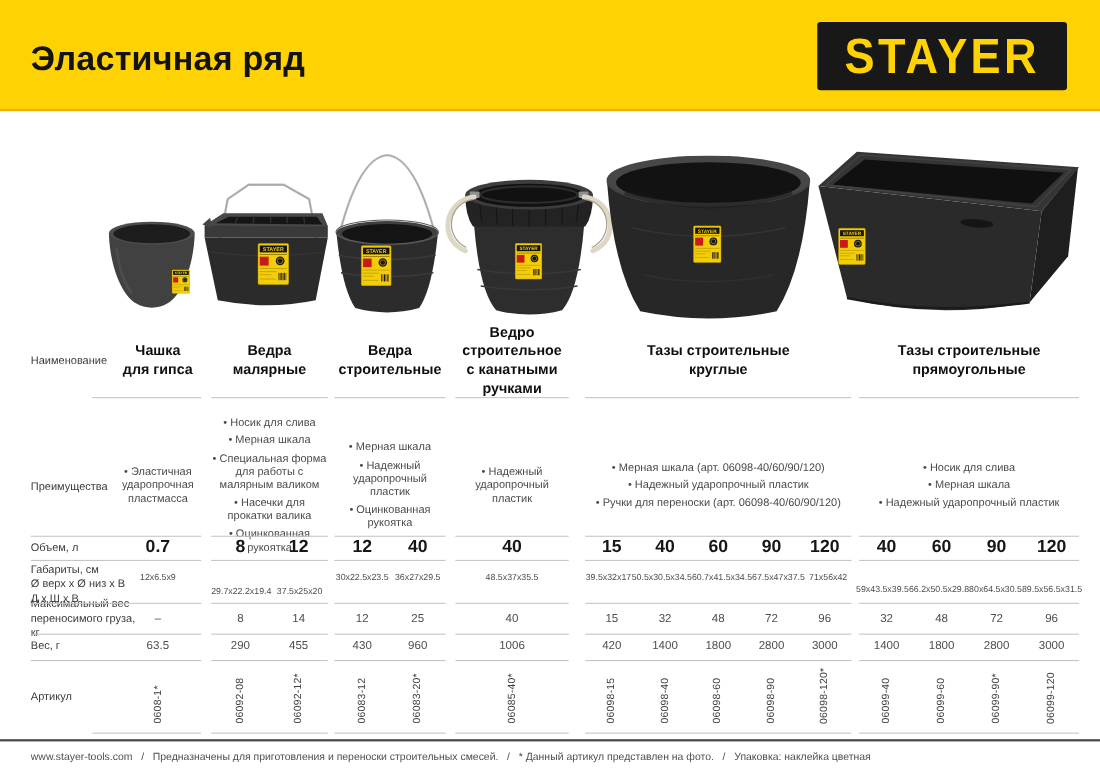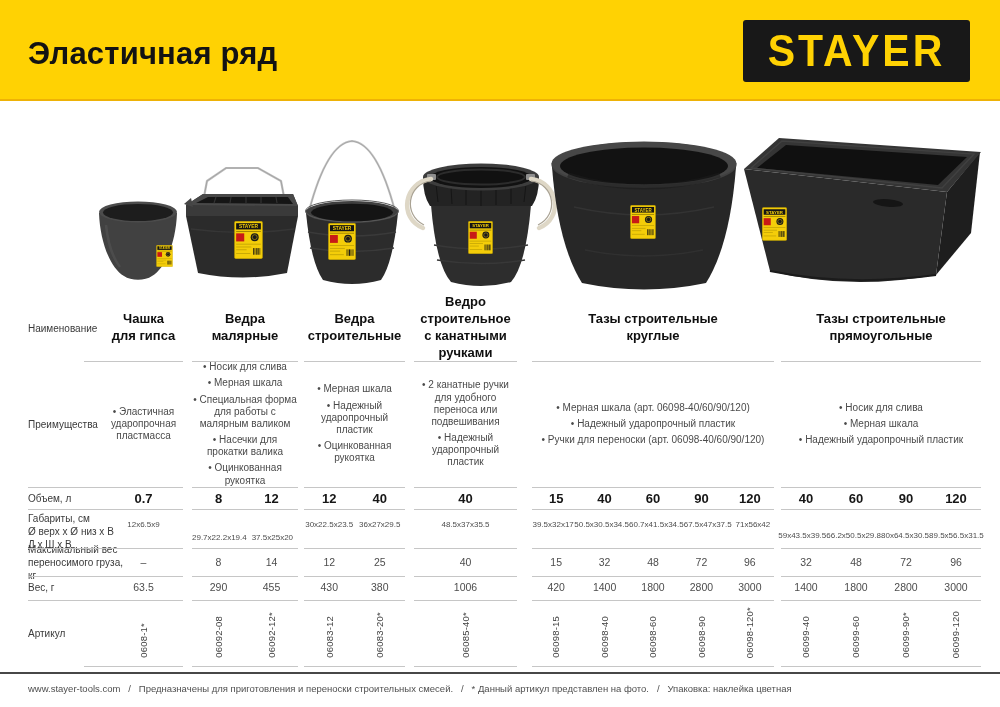--- a/index.html
+++ b/index.html
@@ -10,26 +10,26 @@
   #title{position:absolute;left:28px;top:36px;font-size:31px;font-weight:bold;color:#131313;letter-spacing:.2px}
   #logo{position:absolute;left:743px;top:20px;width:227px;height:62px;background:#181818;border-radius:3px;
         display:flex;align-items:center;justify-content:center}
   #logo span{color:#ffd203;font-size:41px;font-weight:bold;letter-spacing:3px;transform:scaleY(1.1)}
   #products{position:absolute;left:0;top:95px;width:1000px;height:210px}
   .cell{position:absolute;display:flex;align-items:center;justify-content:center;text-align:center;color:#4d4d4d}
   .c-label{left:28px;width:102px;justify-content:flex-start;text-align:left;font-size:10px;color:#3a3a3a;
            white-space:pre-line;line-height:1.3}
   .c1{left:94px;width:99px}.c2{left:192px;width:106px}.c3{left:304px;width:101px}
   .c4{left:414px;width:103px}.c5{left:532px;width:242px}.c6{left:781px;width:200px}
-  .r-name{top:296px;height:64px}.r-adv{top:362px;height:124px}.r-vol{top:488px;height:20px}
+  .r-name{top:296px;height:64px}.r-adv{top:380px;height:124px}.r-vol{top:488px;height:20px}
   .r-dims{top:510px;height:37px}.r-maxw{top:549px;height:26px}.r-wt{top:576px;height:22px}.r-art{top:601px;height:64px}
   .title-cell{font-weight:bold;font-size:13px;color:#0f0f0f;white-space:pre-line;line-height:1.3}
   .adv{flex-direction:column;font-size:10px;line-height:1.22;color:#4a4a4a;justify-content:center}
   .adv .adv-item{margin:2px 0}
-  .vol{font-weight:bold;font-size:13px;color:#161616}
+  .vol{font-weight:bold;font-size:16px;color:#161616}
   .sub{flex:1 1 0;text-align:center}
   .dims{font-size:8px;color:#4d4d4d;align-items:flex-start;padding-top:10px;white-space:nowrap}
   .dims.low{padding-top:23px}.dims.mid{padding-top:21px}
   .lbl-top{align-items:flex-start;padding-top:2px}
   .maxw,.wt{font-size:10.5px}
   .art{align-items:flex-end;padding-bottom:7px}
   .art .sub{display:flex;justify-content:center}
   .vtext{writing-mode:vertical-rl;transform:rotate(180deg);font-size:9.5px;color:#3f3f3f;line-height:1;letter-spacing:.2px}
   .hline{position:absolute;height:1px;background:#c6c6c6}
   .ls0{left:28px;width:155px}.ls1{left:84px;width:99px}.ls2{left:192px;width:106px}.ls3{left:304px;width:101px}
@@ -172,21 +172,20 @@
   <div class="adv-item">• Специальная форма для работы с малярным валиком</div>
   <div class="adv-item">• Насечки для прокатки валика</div>
   <div class="adv-item">• Оцинкованная рукоятка</div>
 </div>
 <div class="cell c3 r-adv adv">
   <div class="adv-item">• Мерная шкала</div>
   <div class="adv-item">• Надежный ударопрочный пластик</div>
   <div class="adv-item">• Оцинкованная рукоятка</div>
 </div>
 <div class="cell c4 r-adv adv">
-  <div class="adv-item">• 2 канатные ручки для удобного переноса или подвешивания</div>
   <div class="adv-item">• Надежный ударопрочный пластик</div>
 </div>
 <div class="cell c5 r-adv adv">
   <div class="adv-item">• Мерная шкала (арт. 06098-40/60/90/120)</div>
   <div class="adv-item">• Надежный ударопрочный пластик</div>
   <div class="adv-item">• Ручки для переноски (арт. 06098-40/60/90/120)</div>
 </div>
 <div class="cell c6 r-adv adv">
   <div class="adv-item">• Носик для слива</div>
   <div class="adv-item">• Мерная шкала</div>
@@ -272,21 +271,21 @@
 </div>
 
 <div class="cell c-label r-wt">Вес, г</div>
 <div class="cell c1 r-wt wt">63.5</div>
 <div class="cell c2 r-wt wt">
   <span class="sub">290</span>
   <span class="sub">455</span>
 </div>
 <div class="cell c3 r-wt wt">
   <span class="sub">430</span>
-  <span class="sub">380</span>
+  <span class="sub">960</span>
 </div>
 <div class="cell c4 r-wt wt">1006</div>
 <div class="cell c5 r-wt wt">
   <span class="sub">420</span>
   <span class="sub">1400</span>
   <span class="sub">1800</span>
   <span class="sub">2800</span>
   <span class="sub">3000</span>
 </div>
 <div class="cell c6 r-wt wt">

